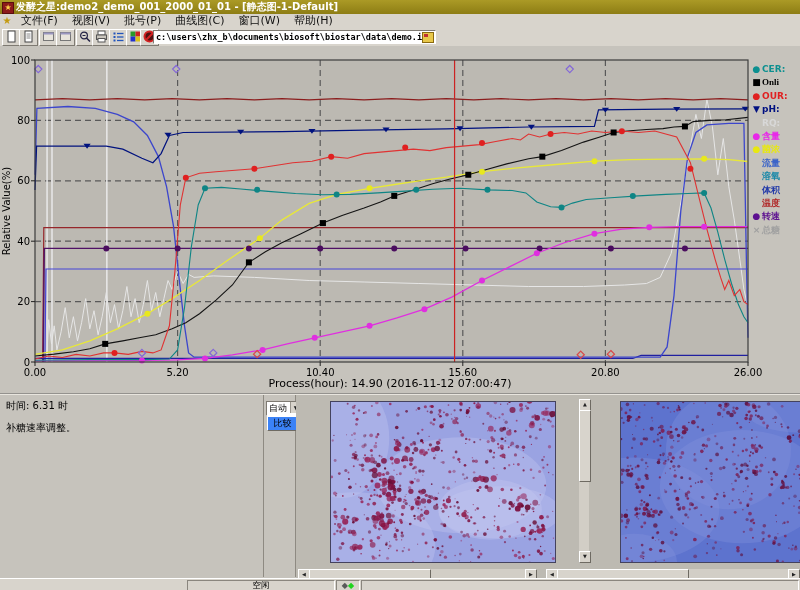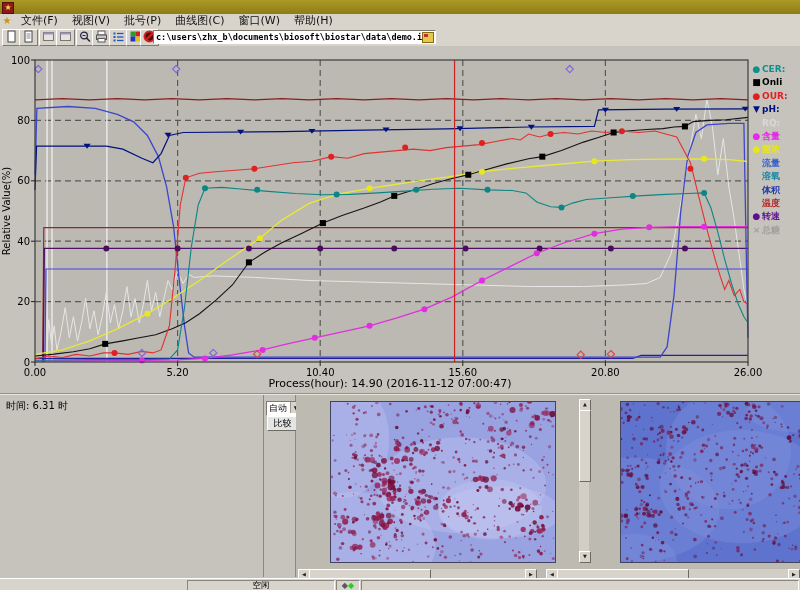--- a/index.html
+++ b/index.html
@@ -39,21 +39,21 @@
   
   .bottom{left:0;top:393px;width:800px;height:185px;background:#c6c3bc;border-top:2px groove #e8e5de;}
   .notes{position:absolute;left:2px;top:2px;width:260px;height:170px;font-size:10px;color:#000;padding:3px 4px;}
   .notes div{line-height:11px;}
   .vdiv{position:absolute;top:0;width:1px;height:182px;background:#8e8a82;}
   .dropdown{position:absolute;left:266px;top:6px;width:32px;height:13px;background:#fff;
             border-top:1px solid #7e7a72;border-left:1px solid #7e7a72;border-bottom:1px solid #fff;border-right:1px solid #fff;
             font-size:9px;line-height:12px;padding-left:2px;}
   .ddarrow{position:absolute;right:0;top:0;width:10px;height:11px;background:#d8d4cc;
            border-left:1px solid #9a968e;font-size:6px;line-height:11px;text-align:center;color:#222;}
-  .cmpbtn{position:absolute;left:267px;top:21px;width:29px;height:13px;background:#e5e5e5;
+  .cmpbtn{position:absolute;left:267px;top:21px;width:29px;height:13px;background:#3b82f6;
           border-top:1px solid #fff;border-left:1px solid #fff;border-right:1px solid #6e6a62;border-bottom:1px solid #6e6a62;
           font-size:9px;line-height:12px;text-align:center;}
   .imgzone{position:absolute;left:296px;top:0;width:504px;height:184px;background:#bdbab2;}
   .micro{position:absolute;top:6px;border:1px solid #44425e;}
   .scroll{background:#d2cec6;position:absolute;}
   .sbtn{position:absolute;width:10px;height:10px;background:#d8d4cc;text-align:center;
         border-top:1px solid #fff;border-left:1px solid #fff;border-right:1px solid #6e6a62;border-bottom:1px solid #6e6a62;
         font-size:5px;line-height:9px;color:#222;}
   .thumb{position:absolute;background:#d8d4cc;border-top:1px solid #fff;border-left:1px solid #fff;
          border-right:1px solid #6e6a62;border-bottom:1px solid #6e6a62;}
@@ -61,20 +61,21 @@
   .statusbar{left:0;top:578px;width:800px;height:12px;background:#d8d4cc;border-top:1px solid #fff;}
   .seg{position:absolute;top:1px;height:9px;border-top:1px solid #8a867e;border-left:1px solid #8a867e;
        border-bottom:1px solid #fff;border-right:1px solid #fff;font-size:8.5px;line-height:9px;text-align:center;color:#000;}
   .dia{font-size:8px;line-height:9px;}
 </style>
 </head>
 <body>
 
 <div class="abs titlebar">
   <div class="abs titleicon">★</div>
+  <span class="titletext">发酵之星:demo2_demo_001_2000_01_01 - [静态图-1-Default]</span>
 </div>
 
 <div class="abs menubar">
   <span class="menustar">★</span>
   <span id="menu-items"><span class="menuitem">文件(F)</span><span class="menuitem">视图(V)</span><span class="menuitem">批号(P)</span><span class="menuitem">曲线图(C)</span><span class="menuitem">窗口(W)</span><span class="menuitem">帮助(H)</span></span>
 </div>
 
 <div class="abs toolbar">
   <span id="toolbar-buttons"><span class="tbtn" style="left: 2px;">
         <svg width="15" height="13">
@@ -141,21 +142,21 @@
 
 <div class="abs chartpanel">
   <div id="xlabel">Process(hour): 14.90 (2016-11-12 07:00:47)</div>
   <div id="legend">
       <div class="lgrow">
         <span class="lgmk" style="color: rgb(13, 144, 144);">●</span>
         <span style="color: rgb(13, 144, 144);">CER:</span>
       </div>
       <div class="lgrow">
         <span class="lgmk" style="color: rgb(0, 0, 0);">■</span>
-        <span style="color: rgb(0, 0, 0);">Onli</span>
+        <span style="color: rgb(0, 0, 0); font-family: Liberation Serif, serif;">Onli</span>
       </div>
       <div class="lgrow">
         <span class="lgmk" style="color: rgb(224, 32, 32);">●</span>
         <span style="color: rgb(224, 32, 32);">OUR:</span>
       </div>
       <div class="lgrow">
         <span class="lgmk" style="color: rgb(0, 16, 128);">▼</span>
         <span style="color: rgb(0, 16, 128);">pH:</span>
       </div>
       <div class="lgrow">
@@ -317,20 +318,21 @@
     <text x="605.4" y="330" text-anchor="middle" font-size="10" fill="#000">20.80</text>
     <line x1="748" x2="748" y1="316" y2="320" stroke="#222"></line>
     <text x="748" y="330" text-anchor="middle" font-size="10" fill="#000">26.00</text>
     <text transform="translate(10,165) rotate(-90)" text-anchor="middle" font-size="10" fill="#000">Relative Value(%)</text>
   </svg>
 
 <div class="abs bottom">
   <div class="notes">
     <div>时间: 6.31 时</div>
     <div>&nbsp;</div>
+    <div>补糖速率调整。</div>
   </div>
   <div class="vdiv" style="left:263px"></div>
   <div class="vdiv" style="left:295px"></div>
   <div class="dropdown">
     <span>自动</span>
     <span class="ddarrow">▼</span>
   </div>
   <div class="cmpbtn">比较</div>
 
   <div class="imgzone">

